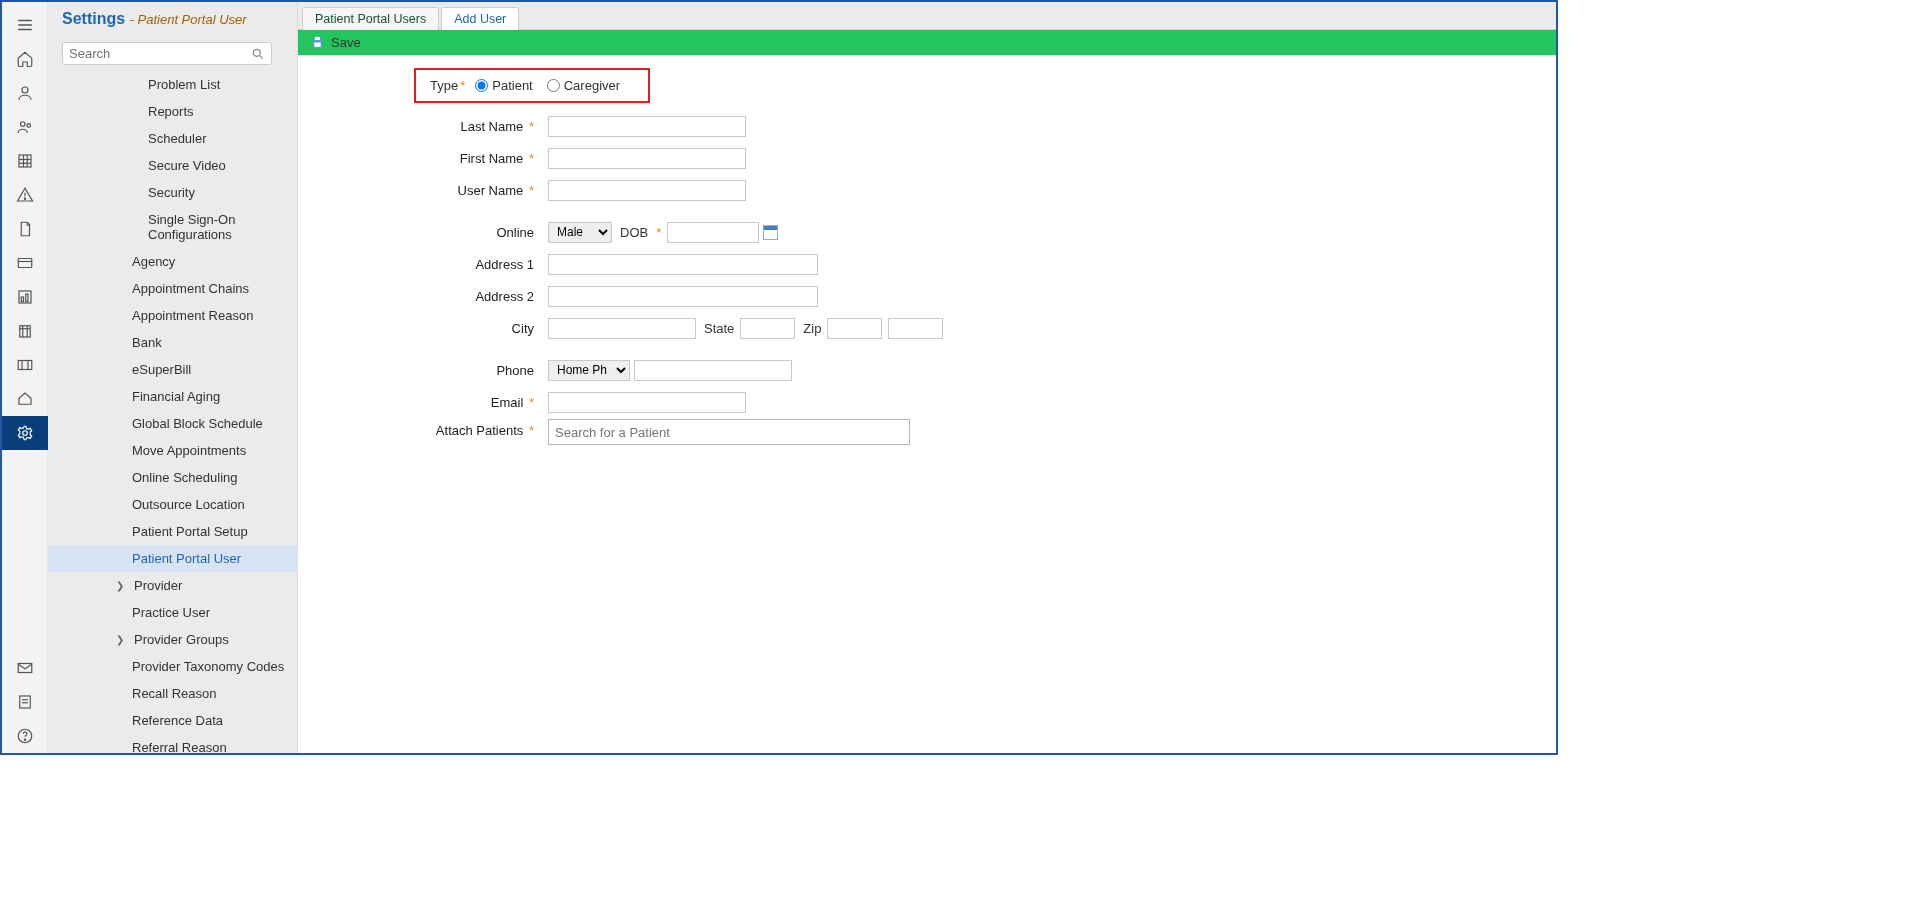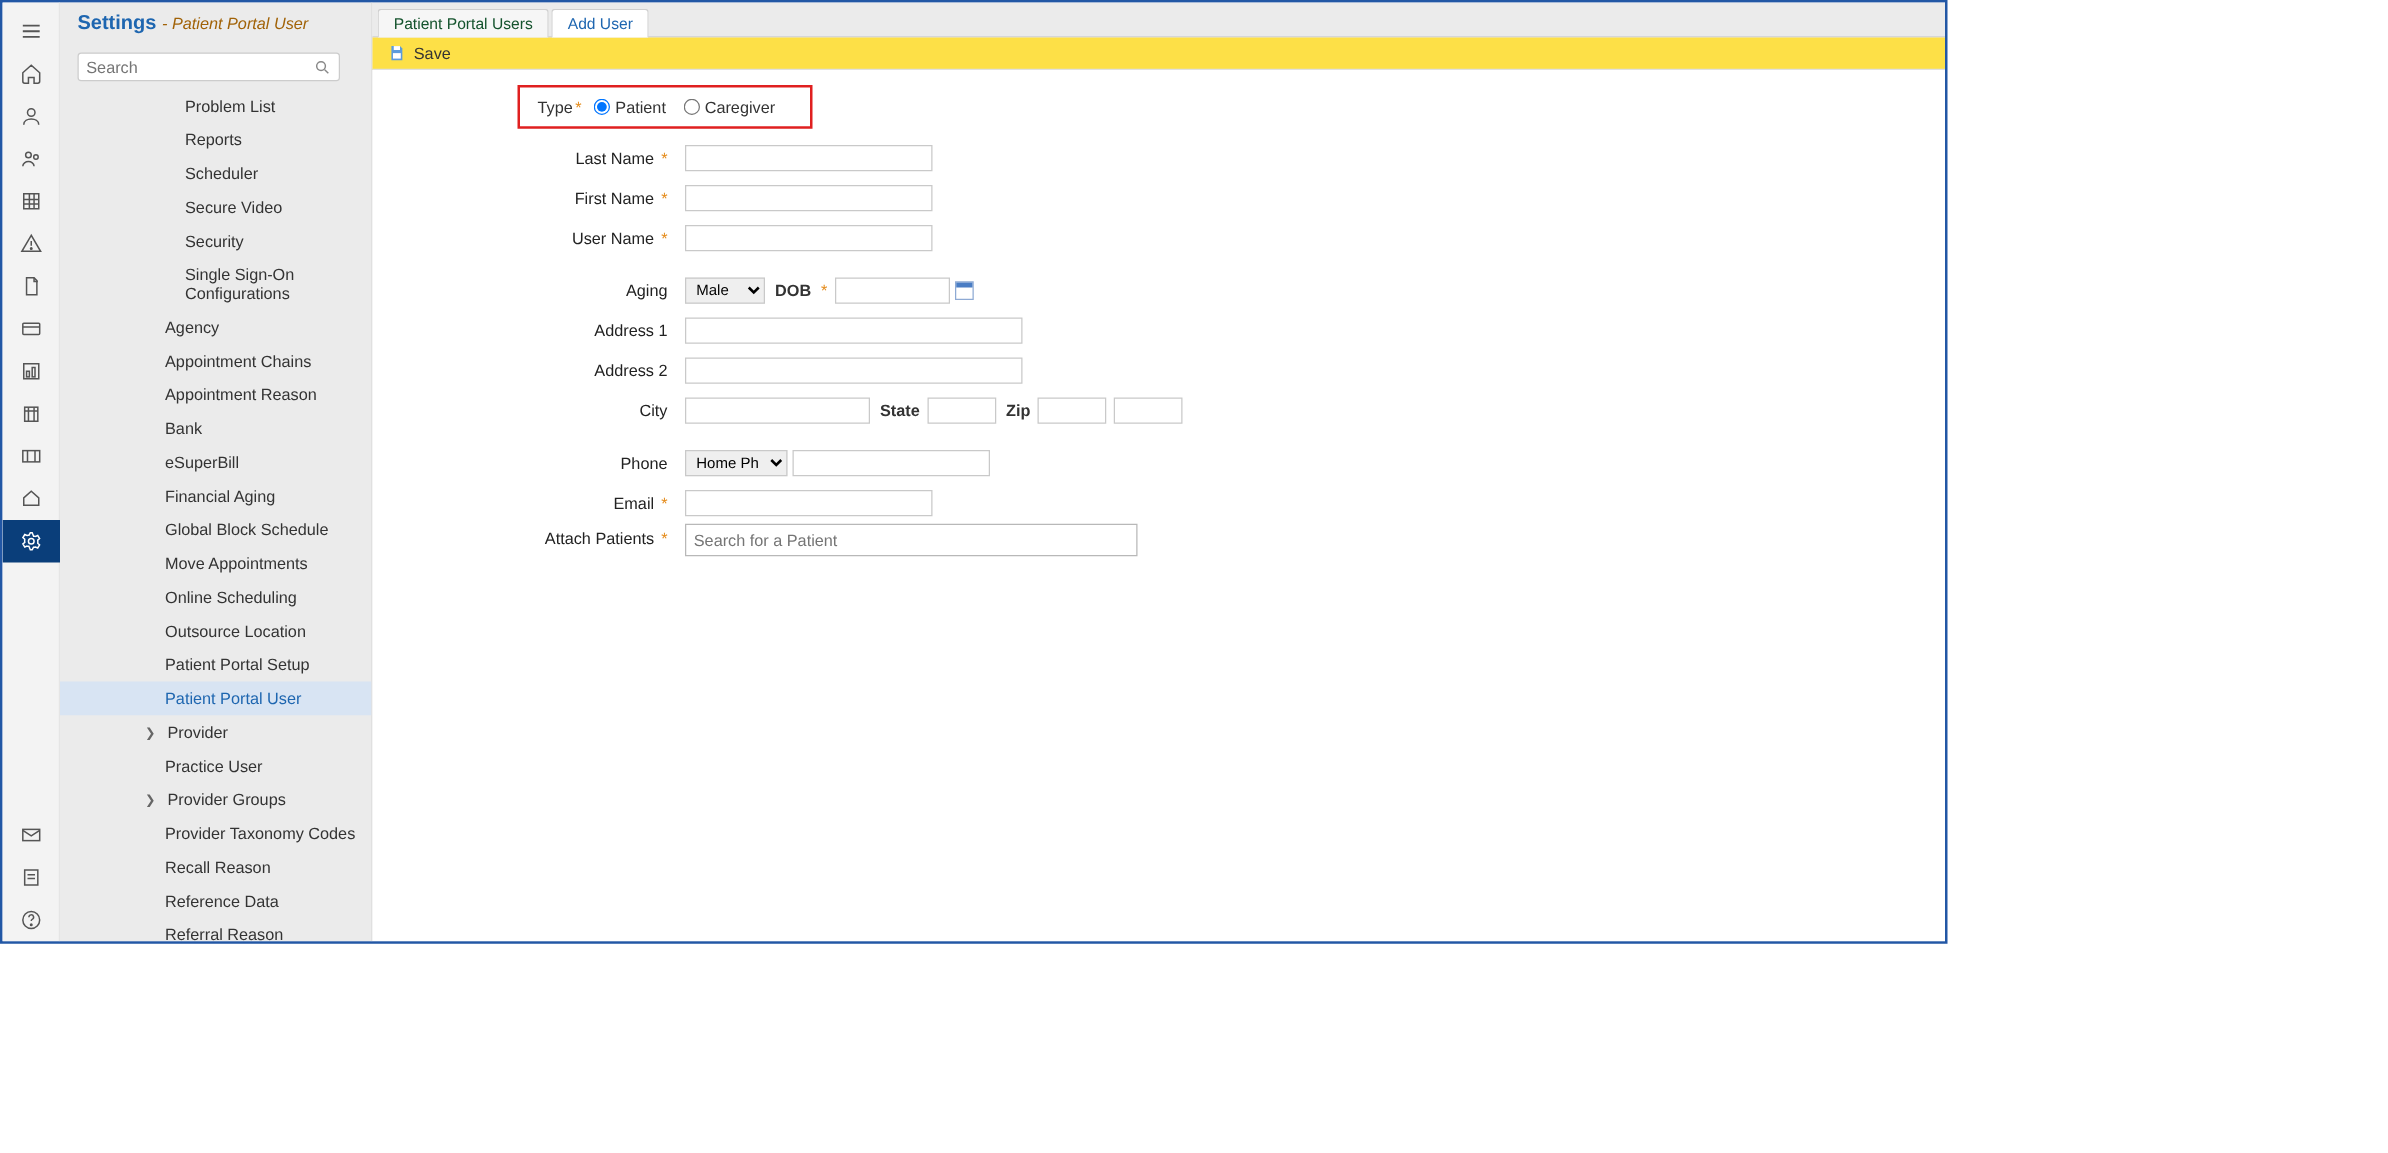--- a/index.html
+++ b/index.html
@@ -135,21 +135,21 @@
     border-radius: 3px 3px 0 0;
     cursor: pointer;
     position: relative;
     top: 1px;
   }
   .tab.active {
     background: #fff;
     color: #1e66b0;
   }
   .toolbar {
-    background: #fde047;
+    background: #22c55e;
     border-bottom: 1px solid #e0e0e0;
     padding: 5px 12px;
     display: flex;
     align-items: center;
   }
   .toolbar .save-btn {
     display: flex;
     align-items: center;
     gap: 6px;
     color: #333;
@@ -207,21 +207,21 @@
     display: inline-flex;
     align-items: center;
     padding: 8px 14px;
     margin-bottom: 8px;
     margin-left: 96px;
   }
   .type-box .lbl { font-size:13px; margin-right: 10px; }
   .radio-wrap { display:inline-flex; align-items:center; margin-right:14px; font-size:13px; }
   .radio-wrap input { margin-right: 4px; }
 
-  .inline-lbl { margin: 0 6px 0 8px; font-size:13px;font-weight:bold; }
+  .inline-lbl { margin: 0 6px 0 8px; font-size:13px; }
   .cal-icon {
     width: 15px; height: 15px; margin-left: 4px; background:#fff;border:1px solid #8eaad4;display:inline-block;position:relative;
   }
   .cal-icon::before{content:"";position:absolute;top:0;left:0;right:0;height:4px;background:#4a7dc4;}
 </style>
 </head>
 <body>
 
 <div class="icon-rail">
   <div class="rail-item">
@@ -469,21 +469,21 @@
       <div class="form-input"><input type="text" class="w200" style=""></div>
     </div>
     <div class="form-row">
       <div class="form-label"><span>User Name</span> <span class="req">*</span></div>
       <div class="form-input"><input type="text" class="w200" style=""></div>
     </div>
 
     <div style="height:10px"></div>
 
     <div class="form-row">
-      <div class="form-label">Aging</div>
+      <div class="form-label">Online</div>
       <div class="form-input" style="display:flex;align-items:center;">
         <select class="w70" id="gender-select"><option>Male</option><option>Female</option><option>Unknown</option></select>
         <span class="inline-lbl">DOB</span>
           <span class="req">*</span>
         <input type="text" style="width: 92px; margin-left: 6px;">
         <span class="cal-icon"></span>
       </div>
     </div>
     <div class="form-row">
       <div class="form-label">Address 1</div>

